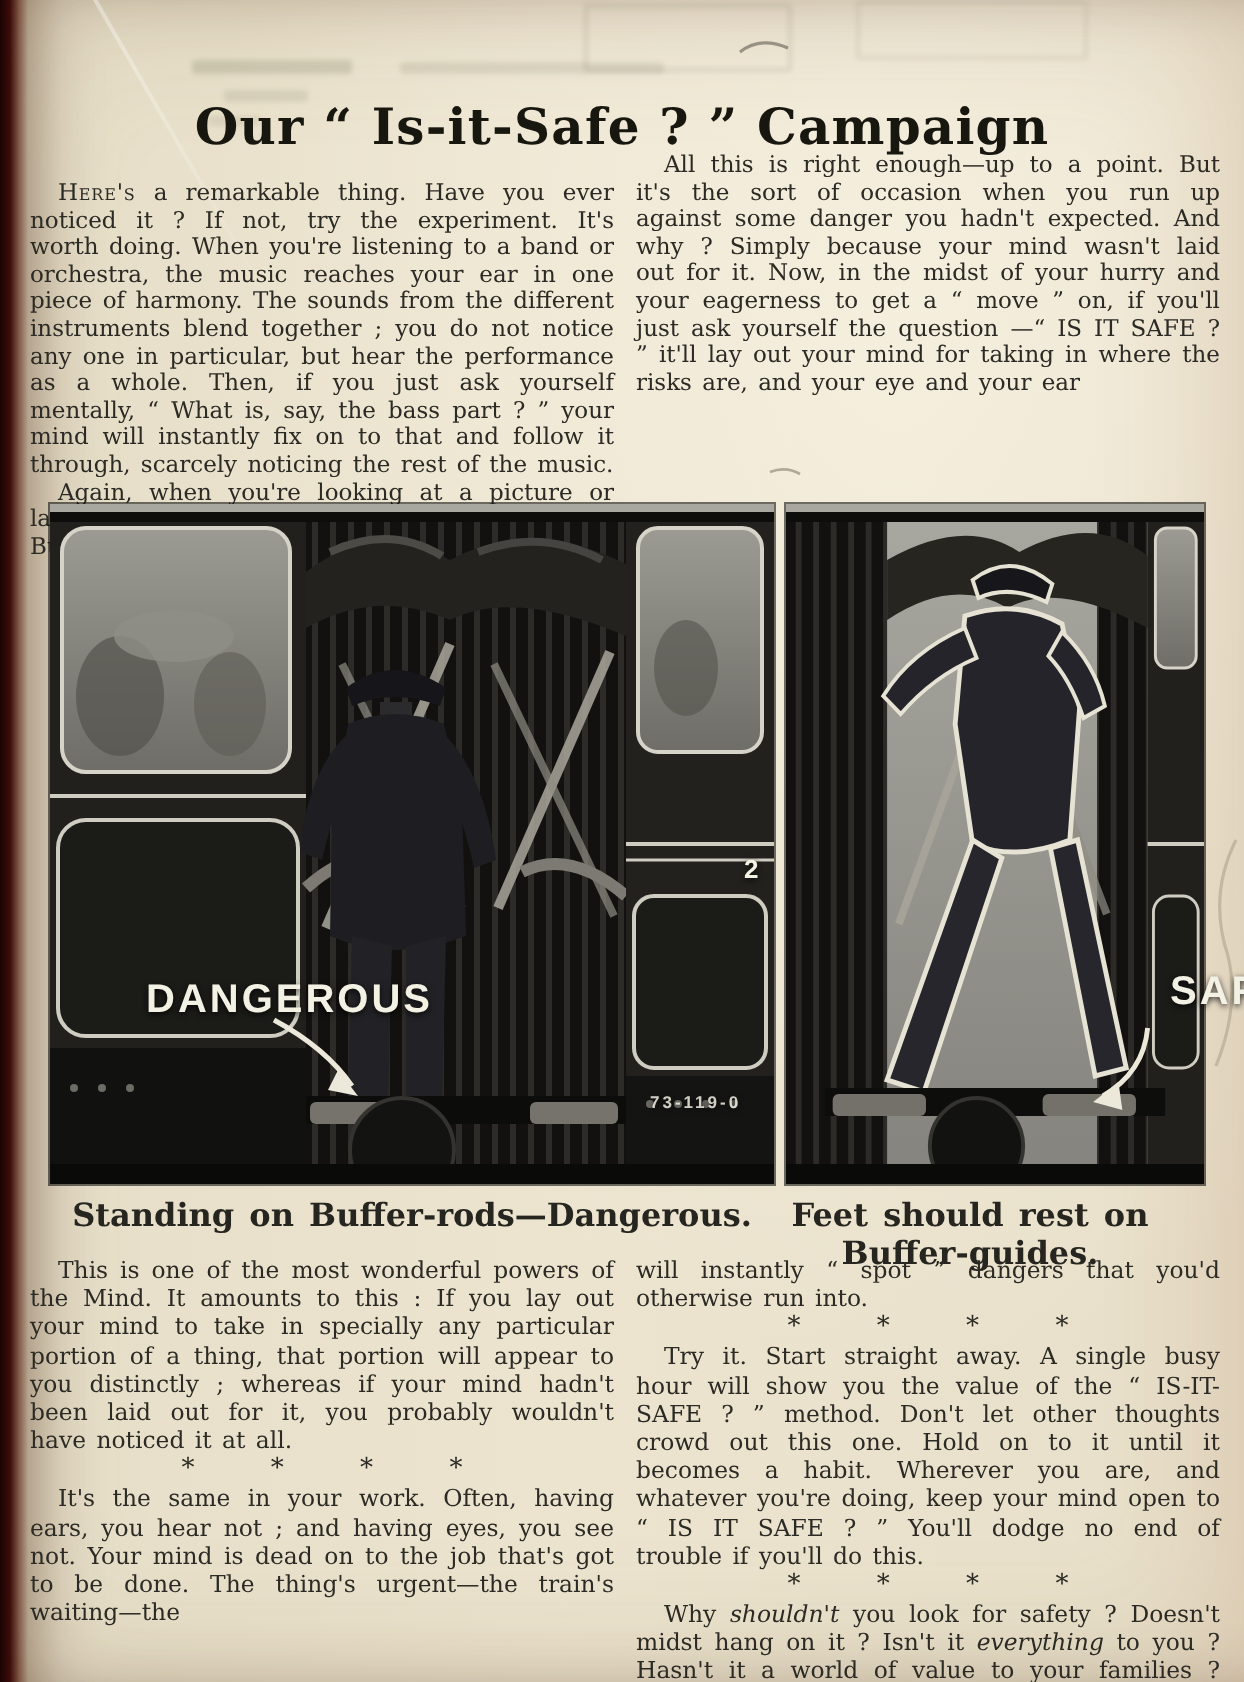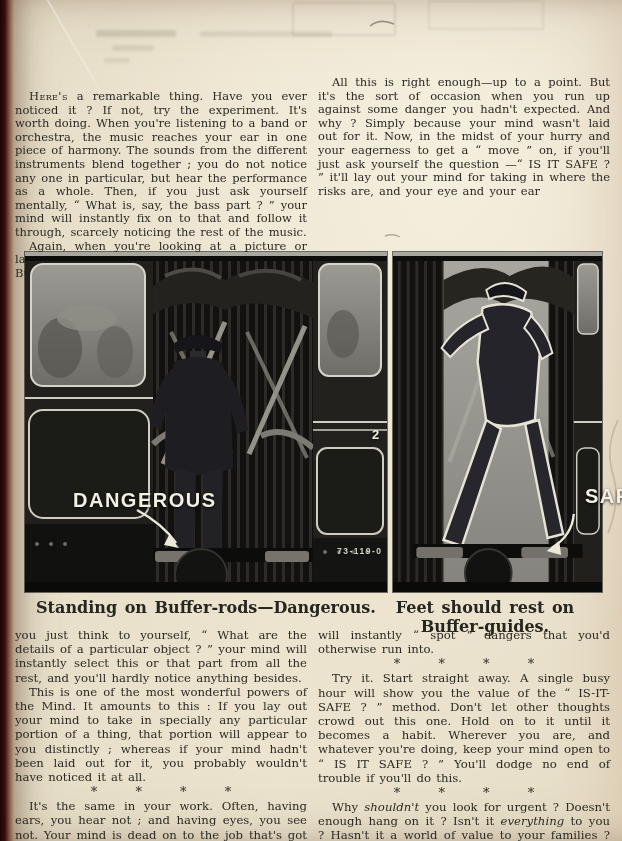--- a/index.html
+++ b/index.html
@@ -34,21 +34,21 @@
 
   .figures{position:absolute;top:252px;left:25px;width:583px;height:340px;}
   .fig{position:absolute;top:0;height:340px;box-shadow:0 0 0 1px rgba(20,20,18,.6);}
   .fig-left{left:0;width:362px;}
   .fig-right{left:368px;width:209px;}
   .fig svg{display:block;width:100%;height:100%;}
   .lbl{position:absolute;color:#f3f0e4;font-family:"Liberation Sans",sans-serif;font-weight:bold;
     letter-spacing:1.5px;text-shadow:0 1px 3px rgba(0,0,0,.8);}
   .lbl-big{font-size:20px;padding-left:42px;}
   .lbl-num{font-size:13px;letter-spacing:0;}
-  .lbl-stock{font-size:8.5px;letter-spacing:1.5px;opacity:.85;margin-left:12px;}
+  .lbl-stock{font-size:8.5px;letter-spacing:1.5px;opacity:.85;}
 
   .caption{position:absolute;top:598px;font-weight:bold;font-size:16px;text-align:center;
     word-spacing:2px;color:#26251f;}
   .caption-left{left:25px;width:362px;}
   .caption-right{left:362px;width:246px;}
 </style>
 </head>
 <body>
 
 <div class="page">
@@ -65,20 +65,21 @@
   <svg class="pencil" style="left:368px;top:16px;" width="30" height="14">
     <path d="M2 10 Q12 2 26 8" stroke="#56524a" stroke-width="1.6" fill="none"></path>
   </svg>
   <svg class="pencil" style="left:384px;top:232px;" width="18" height="8">
     <path d="M1 4 Q9 1 16 5" stroke="#7a7466" stroke-width="1.4" fill="none"></path>
   </svg>
   <svg class="pencil" style="left:602px;top:418px;" width="20" height="120">
     <path d="M16 2 Q2 30 12 60 Q18 85 6 115" stroke="#a99f88" stroke-width="1.6" fill="none"></path>
   </svg>
 
+  <h1 class="title">Our “ Is-it-Safe ? ” Campaign</h1>
 
   <div class="col" style="left:15px;top:76px;margin-top:14px;">
     <p class="ind"><span class="sc">Here's</span><span> a remarkable thing. Have you ever noticed it ? If not, try the experiment. It's worth doing. When you're listening to a band or orchestra, the music reaches your ear in one piece of harmony. The sounds from the different instruments blend together ; you do not notice any one in particular, but hear the performance as a whole. Then, if you just ask yourself mentally, “ What is, say, the bass part ? ” your mind will instantly fix on to that and follow it through, scarcely noticing the rest of the music.</span></p>
     <p class="ind">Again, when you're looking at a picture or landscape, your eye takes in the whole scene. But if</p>
   </div>
   <div class="col" style="left:318px;top:76px;">
     <p class="ind">All this is right enough—up to a point. But it's the sort of occasion when you run up against some danger you hadn't expected. And why ? Simply because your mind wasn't laid out for it. Now, in the midst of your hurry and your eagerness to get a “ move ” on, if you'll just ask yourself the question —“ IS IT SAFE ? ” it'll lay out your mind for taking in where the risks are, and your eye and your ear</p>
   </div>
 
   <div class="figures">
@@ -197,26 +198,25 @@
         <path d="M171 289 L158 299 L173 303 Z" fill="#ece8da"></path>
       </svg>
       <div class="lbl lbl-big" style="left:150px;top:233px;">SAFE</div>
     </div>
   </div>
 
   <div class="caption caption-left">Standing on Buffer-rods—Dangerous.</div>
   <div class="caption caption-right">Feet should rest on Buffer-guides.</div>
 
   <div class="col bottom" style="left:15px;top:628px;">
-    <p>you just think to yourself, “ What are the details of a particular object ? ” your mind will instantly select this or that part from all the rest, and you'll hardly notice anything besides.</p>
     <p class="ind">This is one of the most wonderful powers of the Mind. It amounts to this : If you lay out your mind to take in specially any particular portion of a thing, that portion will appear to you distinctly ; whereas if your mind hadn't been laid out for it, you probably wouldn't have noticed it at all.</p>
     <div class="sep">* * * *</div>
     <p class="ind">It's the same in your work. Often, having ears, you hear not ; and having eyes, you see not. Your mind is dead on to the job that's got to be done. The thing's urgent—the train's waiting—the</p>
   </div>
   <div class="col bottom" style="left:318px;top:628px;">
     <p>will instantly “ spot ” dangers that you'd otherwise run into.</p>
     <div class="sep">* * * *</div>
     <p class="ind">Try it. Start straight away. A single busy hour will show you the value of the “ IS-IT-SAFE ? ” method. Don't let other thoughts crowd out this one. Hold on to it until it becomes a habit. Wherever you are, and whatever you're doing, keep your mind open to “ IS IT SAFE ? ” You'll dodge no end of trouble if you'll do this.</p>
     <div class="sep">* * * *</div>
-    <p class="ind"><span>Why </span><span style="font-style: italic;">shouldn't</span><span> you look for urgent ? Doesn't enough hang on it ? Isn't it </span><span style="font-style: italic;">everything</span><span> to you ? Hasn't it a world of value to your families ? And isn't there a need for it ? Do you realise that every</span></p>
+    <p class="ind"><span>Why </span><span style="font-style: italic;">shouldn't</span><span> you look for safety ? Doesn't midst hang on it ? Isn't it </span><span style="font-style: italic;">everything</span><span> to you ? Hasn't it a world of value to your families ? And isn't there a need for it ? Do you realise that every</span></p>
   </div>
 
 </div>
 
 </body></html>

